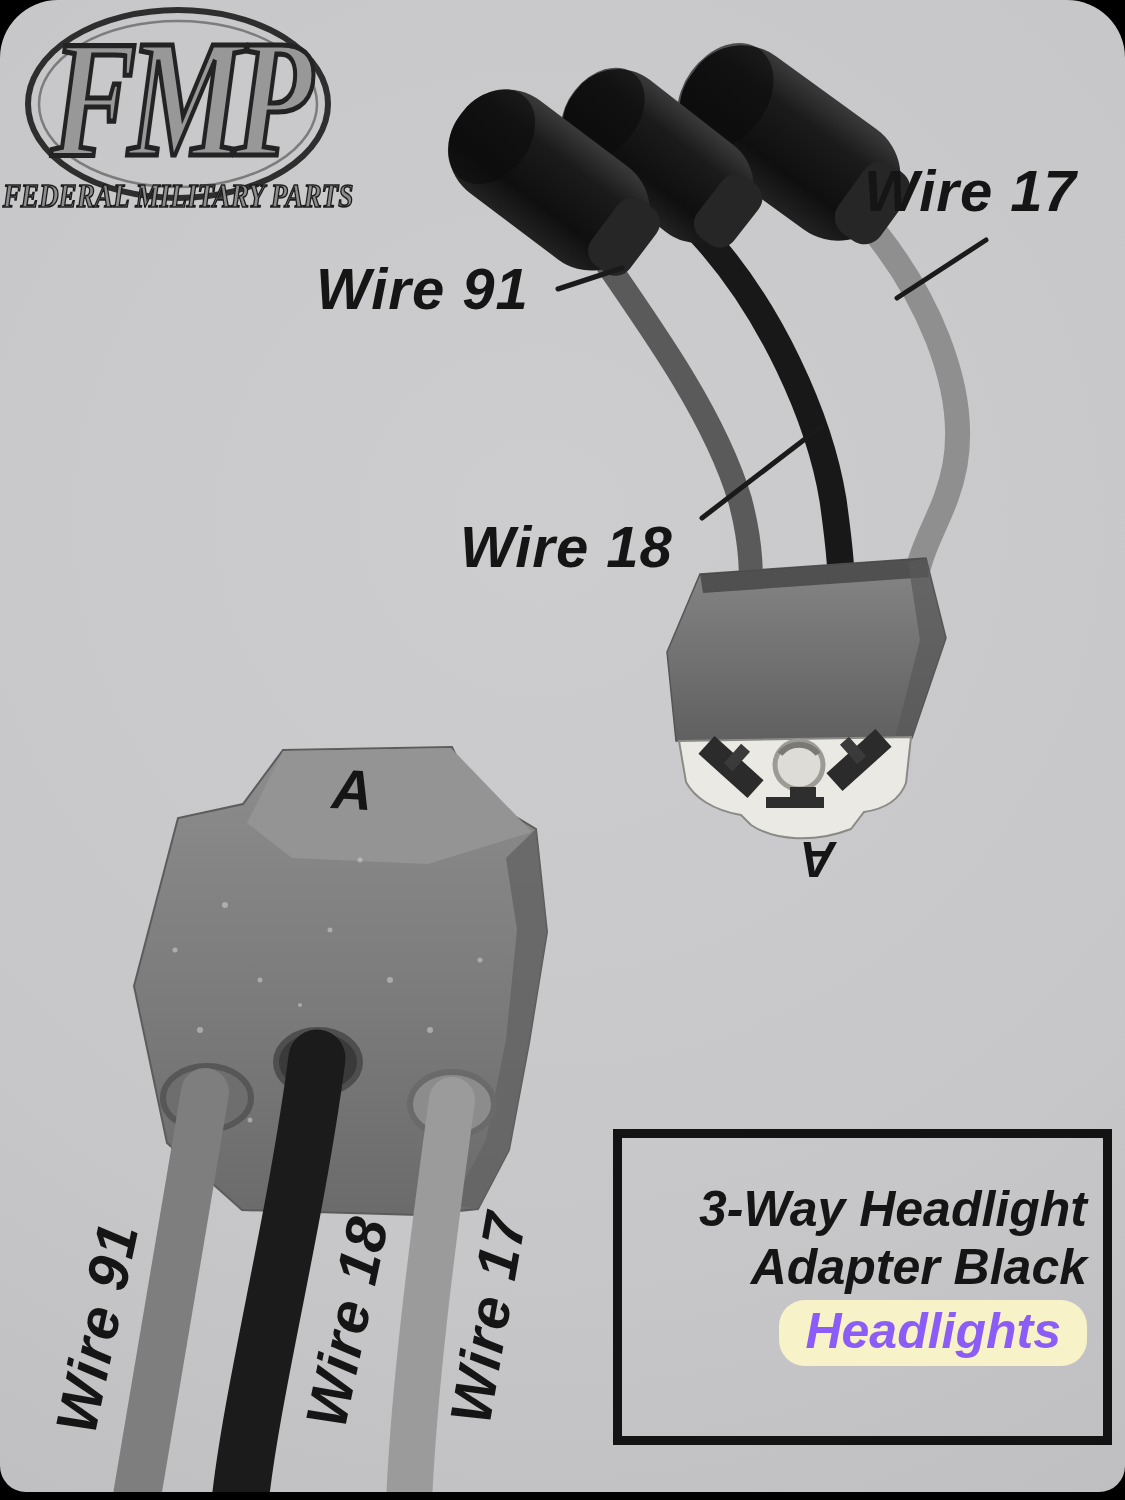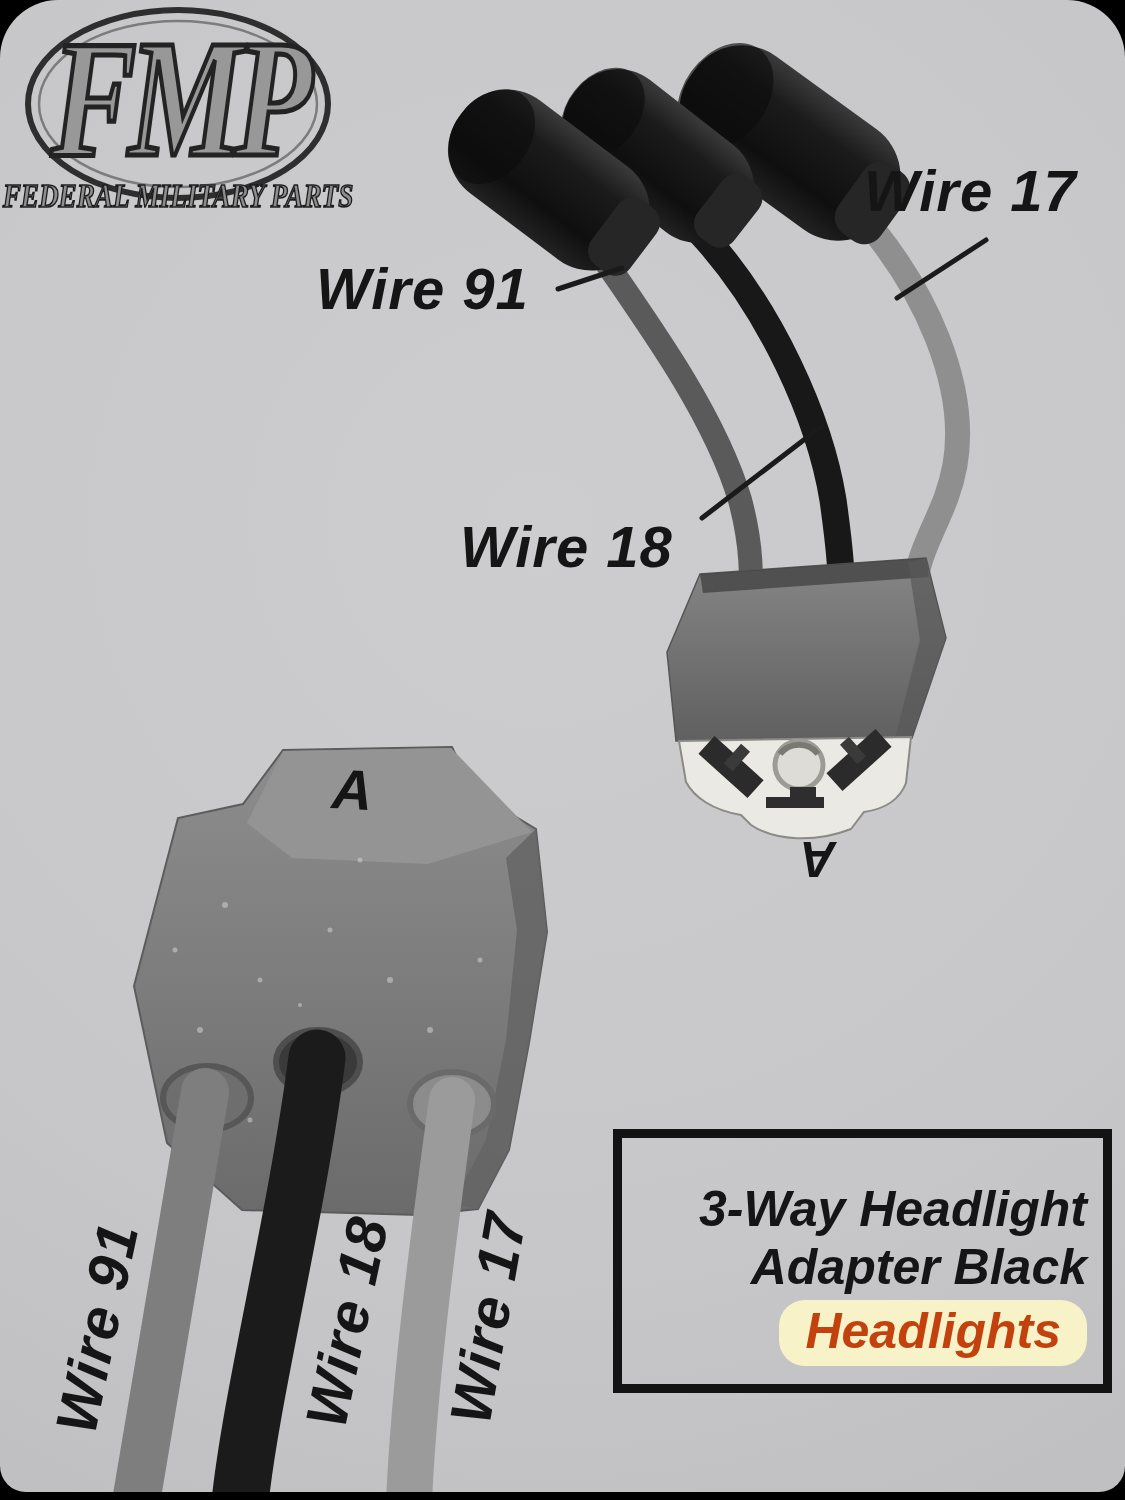--- a/index.html
+++ b/index.html
@@ -16,24 +16,24 @@
   .mark-a{font-size:56px;}
   
   .logo{position:absolute;left:18px;top:4px;width:320px;height:220px;}
   .logo-mono{position:absolute;left:50%;top:96px;transform:translate(-50%,-50%) scale(1,1.30);
        font-family:"Liberation Serif",serif;font-weight:bold;font-size:128px;letter-spacing:-8px;
        color:#989898;-webkit-text-stroke:4px #232323;text-shadow:0 0 2px #333;}
   .logo-cap{position:absolute;left:50%;top:192px;transform:translate(-50%,-50%) scale(0.80,1);
        font-family:"Liberation Serif",serif;font-weight:bold;font-size:34px;white-space:nowrap;
        color:#8d8d8d;-webkit-text-stroke:1.6px #1c1c1c;}
   
-  .info-box{position:absolute;left:613px;top:1129px;width:499px;height:264px;
+  .info-box{position:absolute;left:613px;top:1129px;width:499px;height:316px;
        border:9px solid #131313;box-sizing:border-box;text-align:right;
        padding:42px 16px 0 0;font-weight:bold;font-size:50px;line-height:58px;color:#151515;}
-  .info-box .hl{display:inline-block;background:#f8f2c8;color:#c2410c;
+  .info-box .hl{display:inline-block;background:#f8f2c8;color:#8b5cf6;
        border-radius:26px;padding:6px 26px 10px;margin-top:4px;line-height:1;}
 </style>
 </head>
 <body>
 
 <div class="photo">
 
   <svg class="layer" width="1125" height="1500" viewBox="0 0 1125 1500">
     <defs>
       <linearGradient id="bulletG" x1="0" y1="0" x2="0" y2="1">

